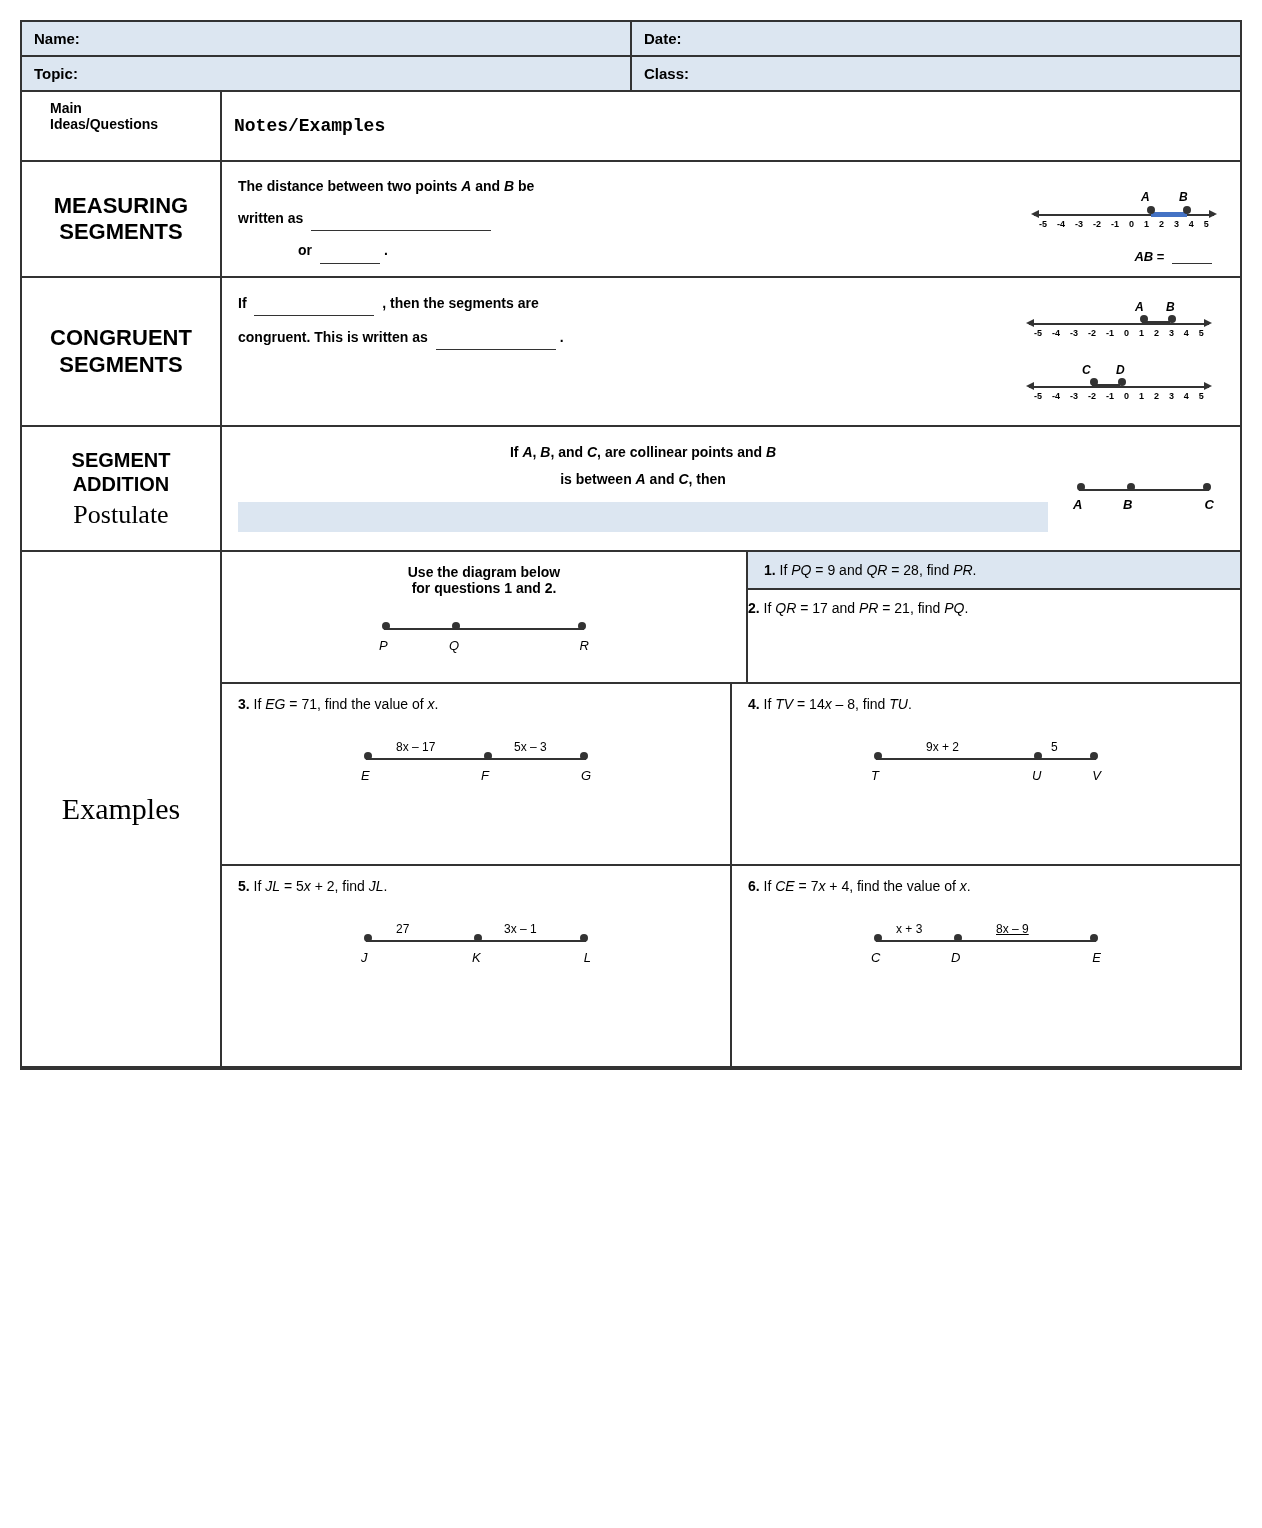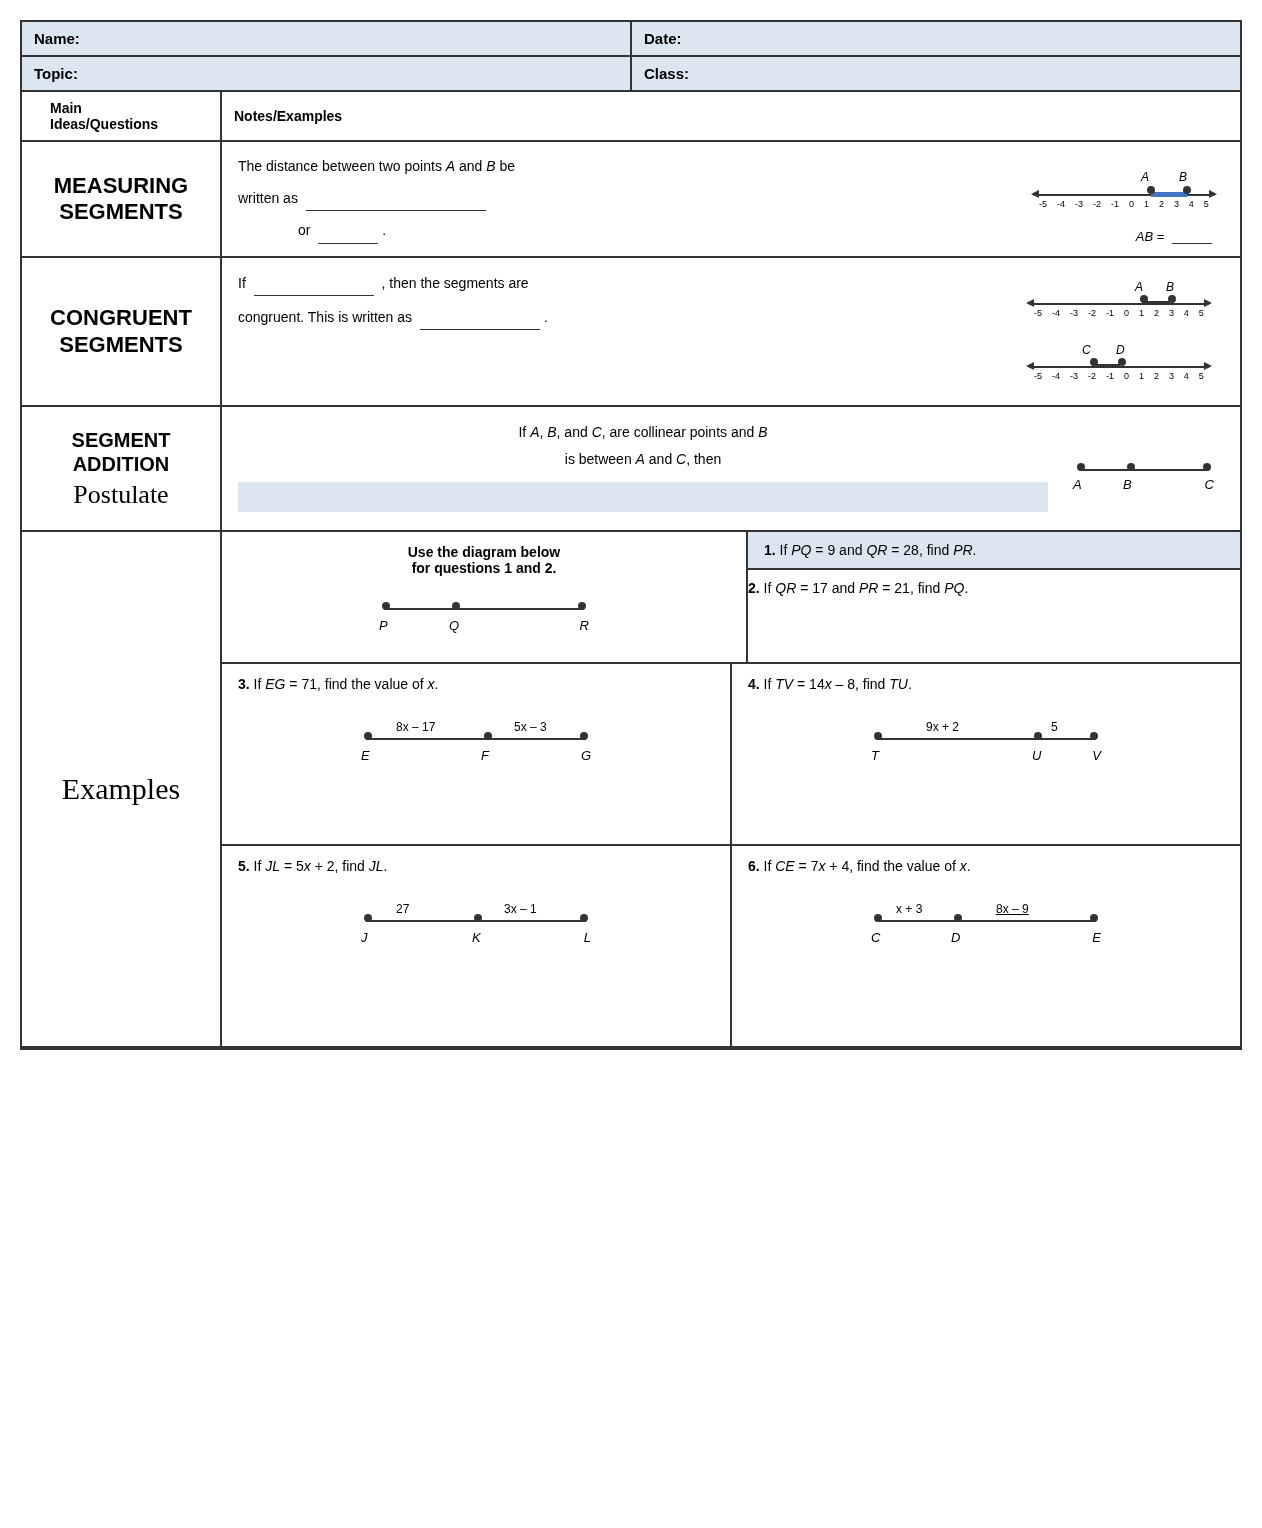--- a/index.html
+++ b/index.html
@@ -39,23 +39,24 @@
     .col-header-left {
       width: 200px;
       min-width: 200px;
       border-right: 2px solid #333;
       padding: 8px 28px;
       font-weight: bold;
       font-size: 14px;
     }
     .col-header-right {
       flex: 1;
-      padding: 16px 12px;
+      padding: 24px 12px;
       font-weight: bold;
-      font-size: 14px;
+      font-size: 18px;
+      font-family: Liberation Mono, monospace;
     }
     .content-row {
       display: flex;
       border-bottom: 2px solid #333;
     }
     .left-col {
       width: 200px;
       min-width: 200px;
       border-right: 2px solid #333;
       padding: 16px 12px;
@@ -92,20 +93,21 @@
     .underline-medium {
       min-width: 120px;
     }
     .notes-content {
       font-size: 14px;
       line-height: 1.8;
     }
     .two-col-notes {
       display: flex;
       gap: 16px;
+      font-weight: bold;
     }
     .notes-text {
       flex: 1;
     }
     .number-line-container {
       display: flex;
       flex-direction: column;
       align-items: center;
       min-width: 180px;
     }

